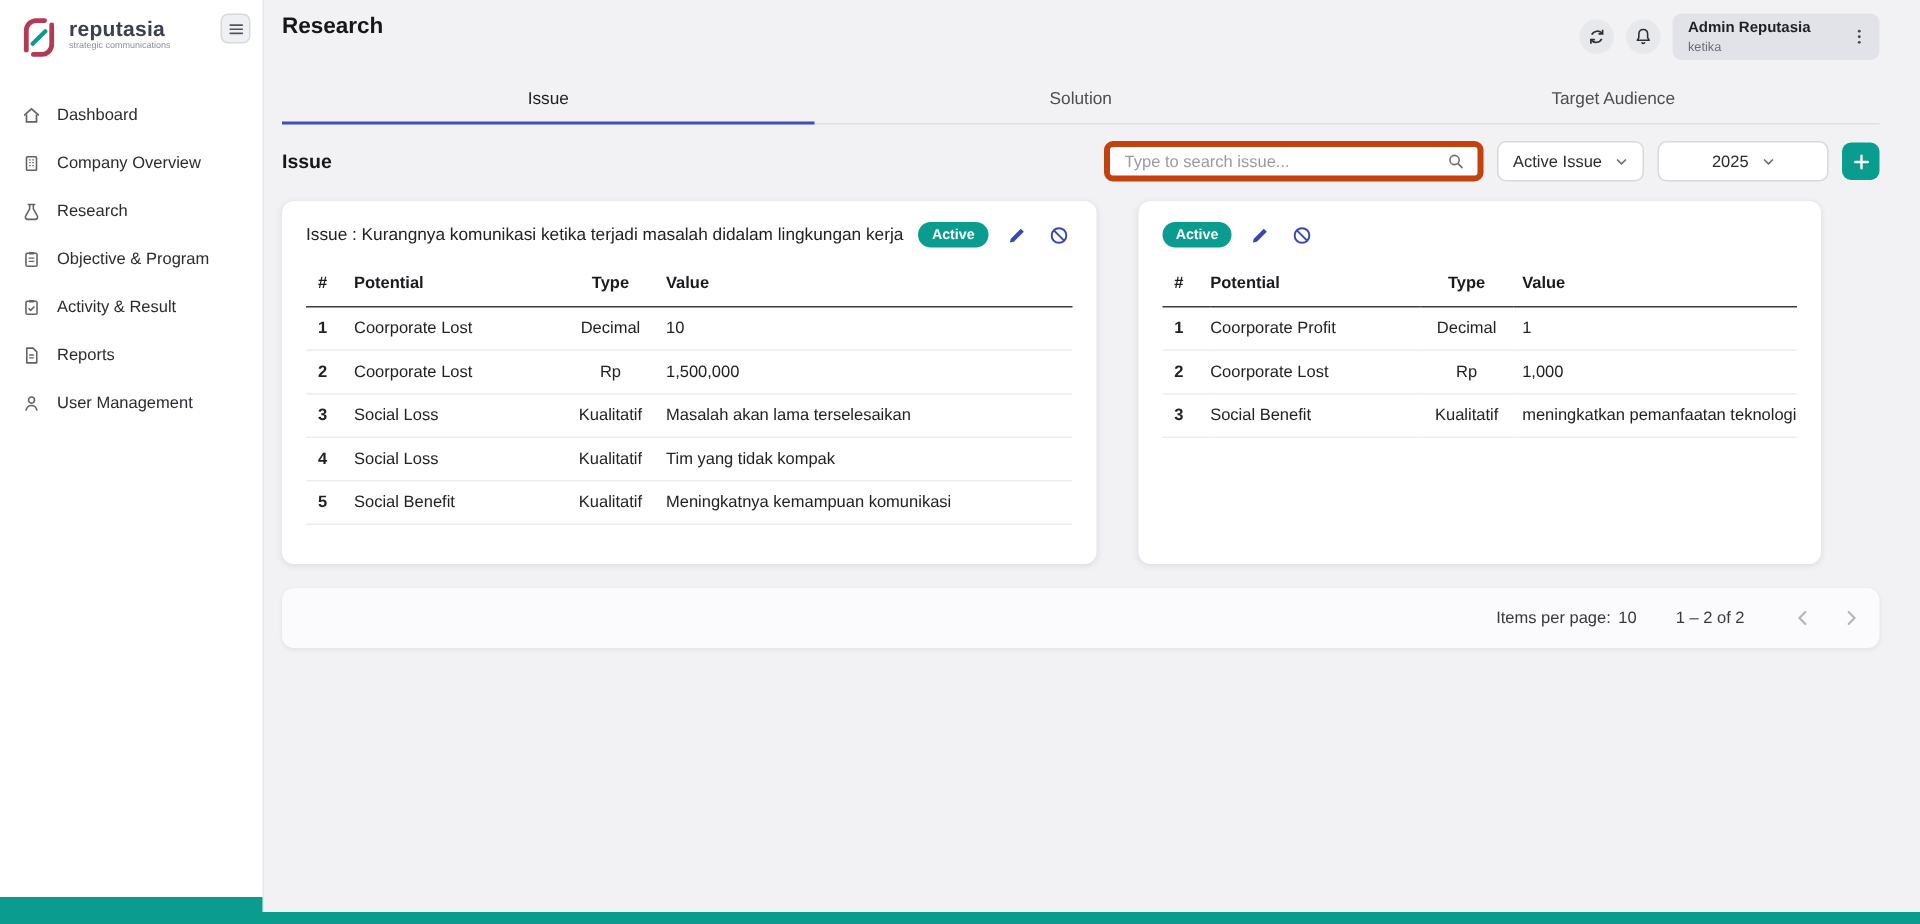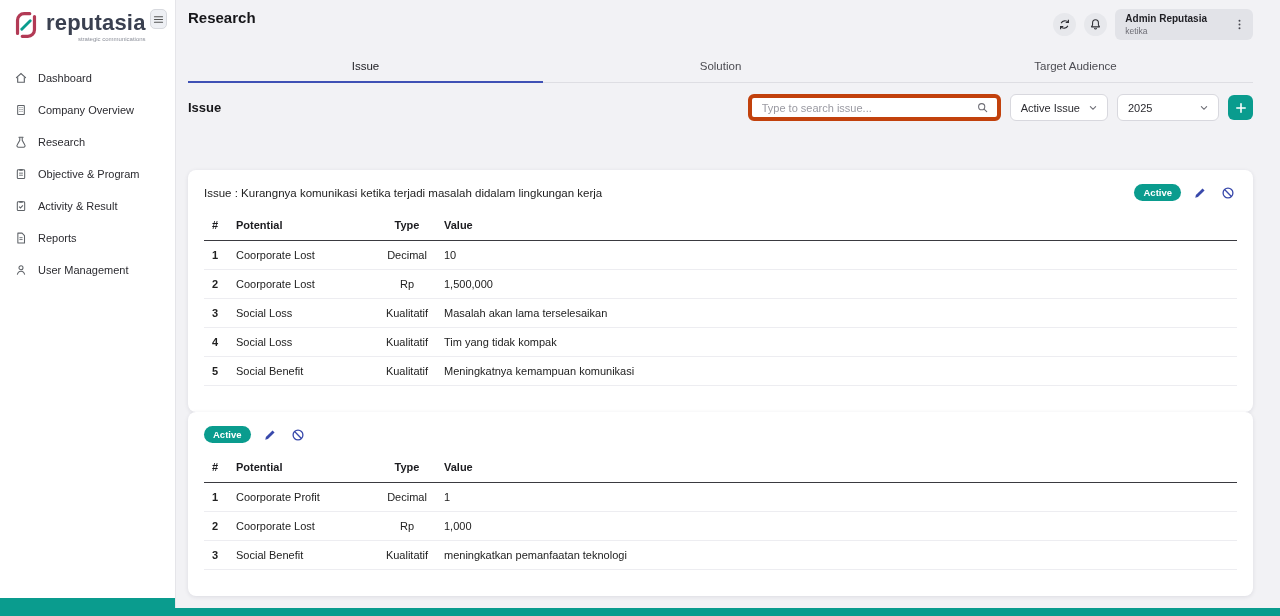--- a/index.html
+++ b/index.html
@@ -13,21 +13,21 @@
   .app { display: flex; height: 608px; }
 
   
   .sidebar {
     width: 176px; background: #ffffff; border-right: 1px solid #e5e5e9;
     display: flex; flex-direction: column; flex: 0 0 auto;
   }
   .logo-row { display: flex; align-items: flex-start; padding: 9px 8px 4px 10px; gap: 4px; }
   .logo-mark { width: 32px; height: 32px; flex: 0 0 auto; }
   .logo-textwrap { line-height: 1; padding-top: 3px; }
-  .logo-name { font-size: 22px; font-weight: 700; color: #3a4050; letter-spacing: .2px; display: block; }
+  .logo-name { font-size: 14px; font-weight: 700; color: #3a4050; letter-spacing: .2px; display: block; }
   .logo-sub { font-size: 6px; color: #8b8f99; display: block; text-align: right; margin-top: 2px; }
   .hamburger {
     margin-left: auto; width: 20px; height: 20px; border: 1px solid #d7d9de;
     background: #eef0f4; border-radius: 5px; color: #555; display: flex;
     align-items: center; justify-content: center; cursor: pointer;
   }
   .nav { margin-top: 16px; }
   .nav-item { display: flex; align-items: center; gap: 10px; padding: 9px 14px; font-size: 11px; color: #2b2b30; cursor: pointer; }
   .nav-icon { color: #5f6368; display: flex; }
   .sidebar-spacer { flex: 1; }
@@ -59,25 +59,25 @@
   
   .toolbar { display: flex; align-items: center; padding: 11px 0 13px; }
   .toolbar-title { font-size: 13px; font-weight: 700; color: #17171a; }
   .toolbar-right { margin-left: auto; display: flex; align-items: center; gap: 9px; }
   .search-box { display: flex; align-items: center; width: 253px; height: 27px; background: #fff; border: 4px solid #c2410c; border-radius: 6px; padding: 0 8px 0 10px; }
   .search-input { flex: 1; border: none; outline: none; font-size: 11px; color: #333; background: transparent; font-family: inherit; }
   .search-input::placeholder { color: #9a9aa2; }
   .search-glyph { color: #6d6d75; display: flex; }
   .select { display: flex; align-items: center; gap: 7px; height: 27px; background: #fff; border: 1px solid #d8d8de; border-radius: 6px; padding: 0 8px 0 10px; font-size: 11px; color: #2b2b30; cursor: pointer; }
   .select .chev { color: #6d6d75; display: flex; }
-  .select.year { width: 102px; justify-content: space-between; }
+  .select.year { width: 114px; justify-content: center; }
   .add-btn { width: 25px; height: 25px; border: none; border-radius: 6px; background: #0a9c8e; color: #fff; display: flex; align-items: center; justify-content: center; cursor: pointer; }
 
   
-  .cards { display: flex; flex-direction: column; gap: 0; margin-top: 36px; }
+  .cards { display: flex; gap: 28px; }
   .card { background: #fff; border-radius: 8px; box-shadow: 0 1px 4px rgba(30,30,60,.10); padding: 14px 16px 26px; }
   .card-head { display: flex; align-items: center; gap: 10px; }
   .card-title { font-size: 11.5px; color: #222; flex: 1; }
   .badge { background: #0a9c8e; color: #fff; font-size: 9.5px; font-weight: 700; padding: 3px 9px; border-radius: 10px; }
   .card-action { color: #3949ab; cursor: pointer; display: flex; background: none; border: none; padding: 0 2px; }
 
   table { width: 100%; border-collapse: collapse; margin-top: 12px; }
   th { font-size: 11px; font-weight: 700; color: #1b1b1f; text-align: left; padding: 6px 0 9px; border-bottom: 1.5px solid #3a3a40; }
   td { font-size: 11px; color: #222; padding: 8px 0; border-bottom: 1px solid #ededf1; }
   .c-num { width: 32px; padding-left: 8px; }

